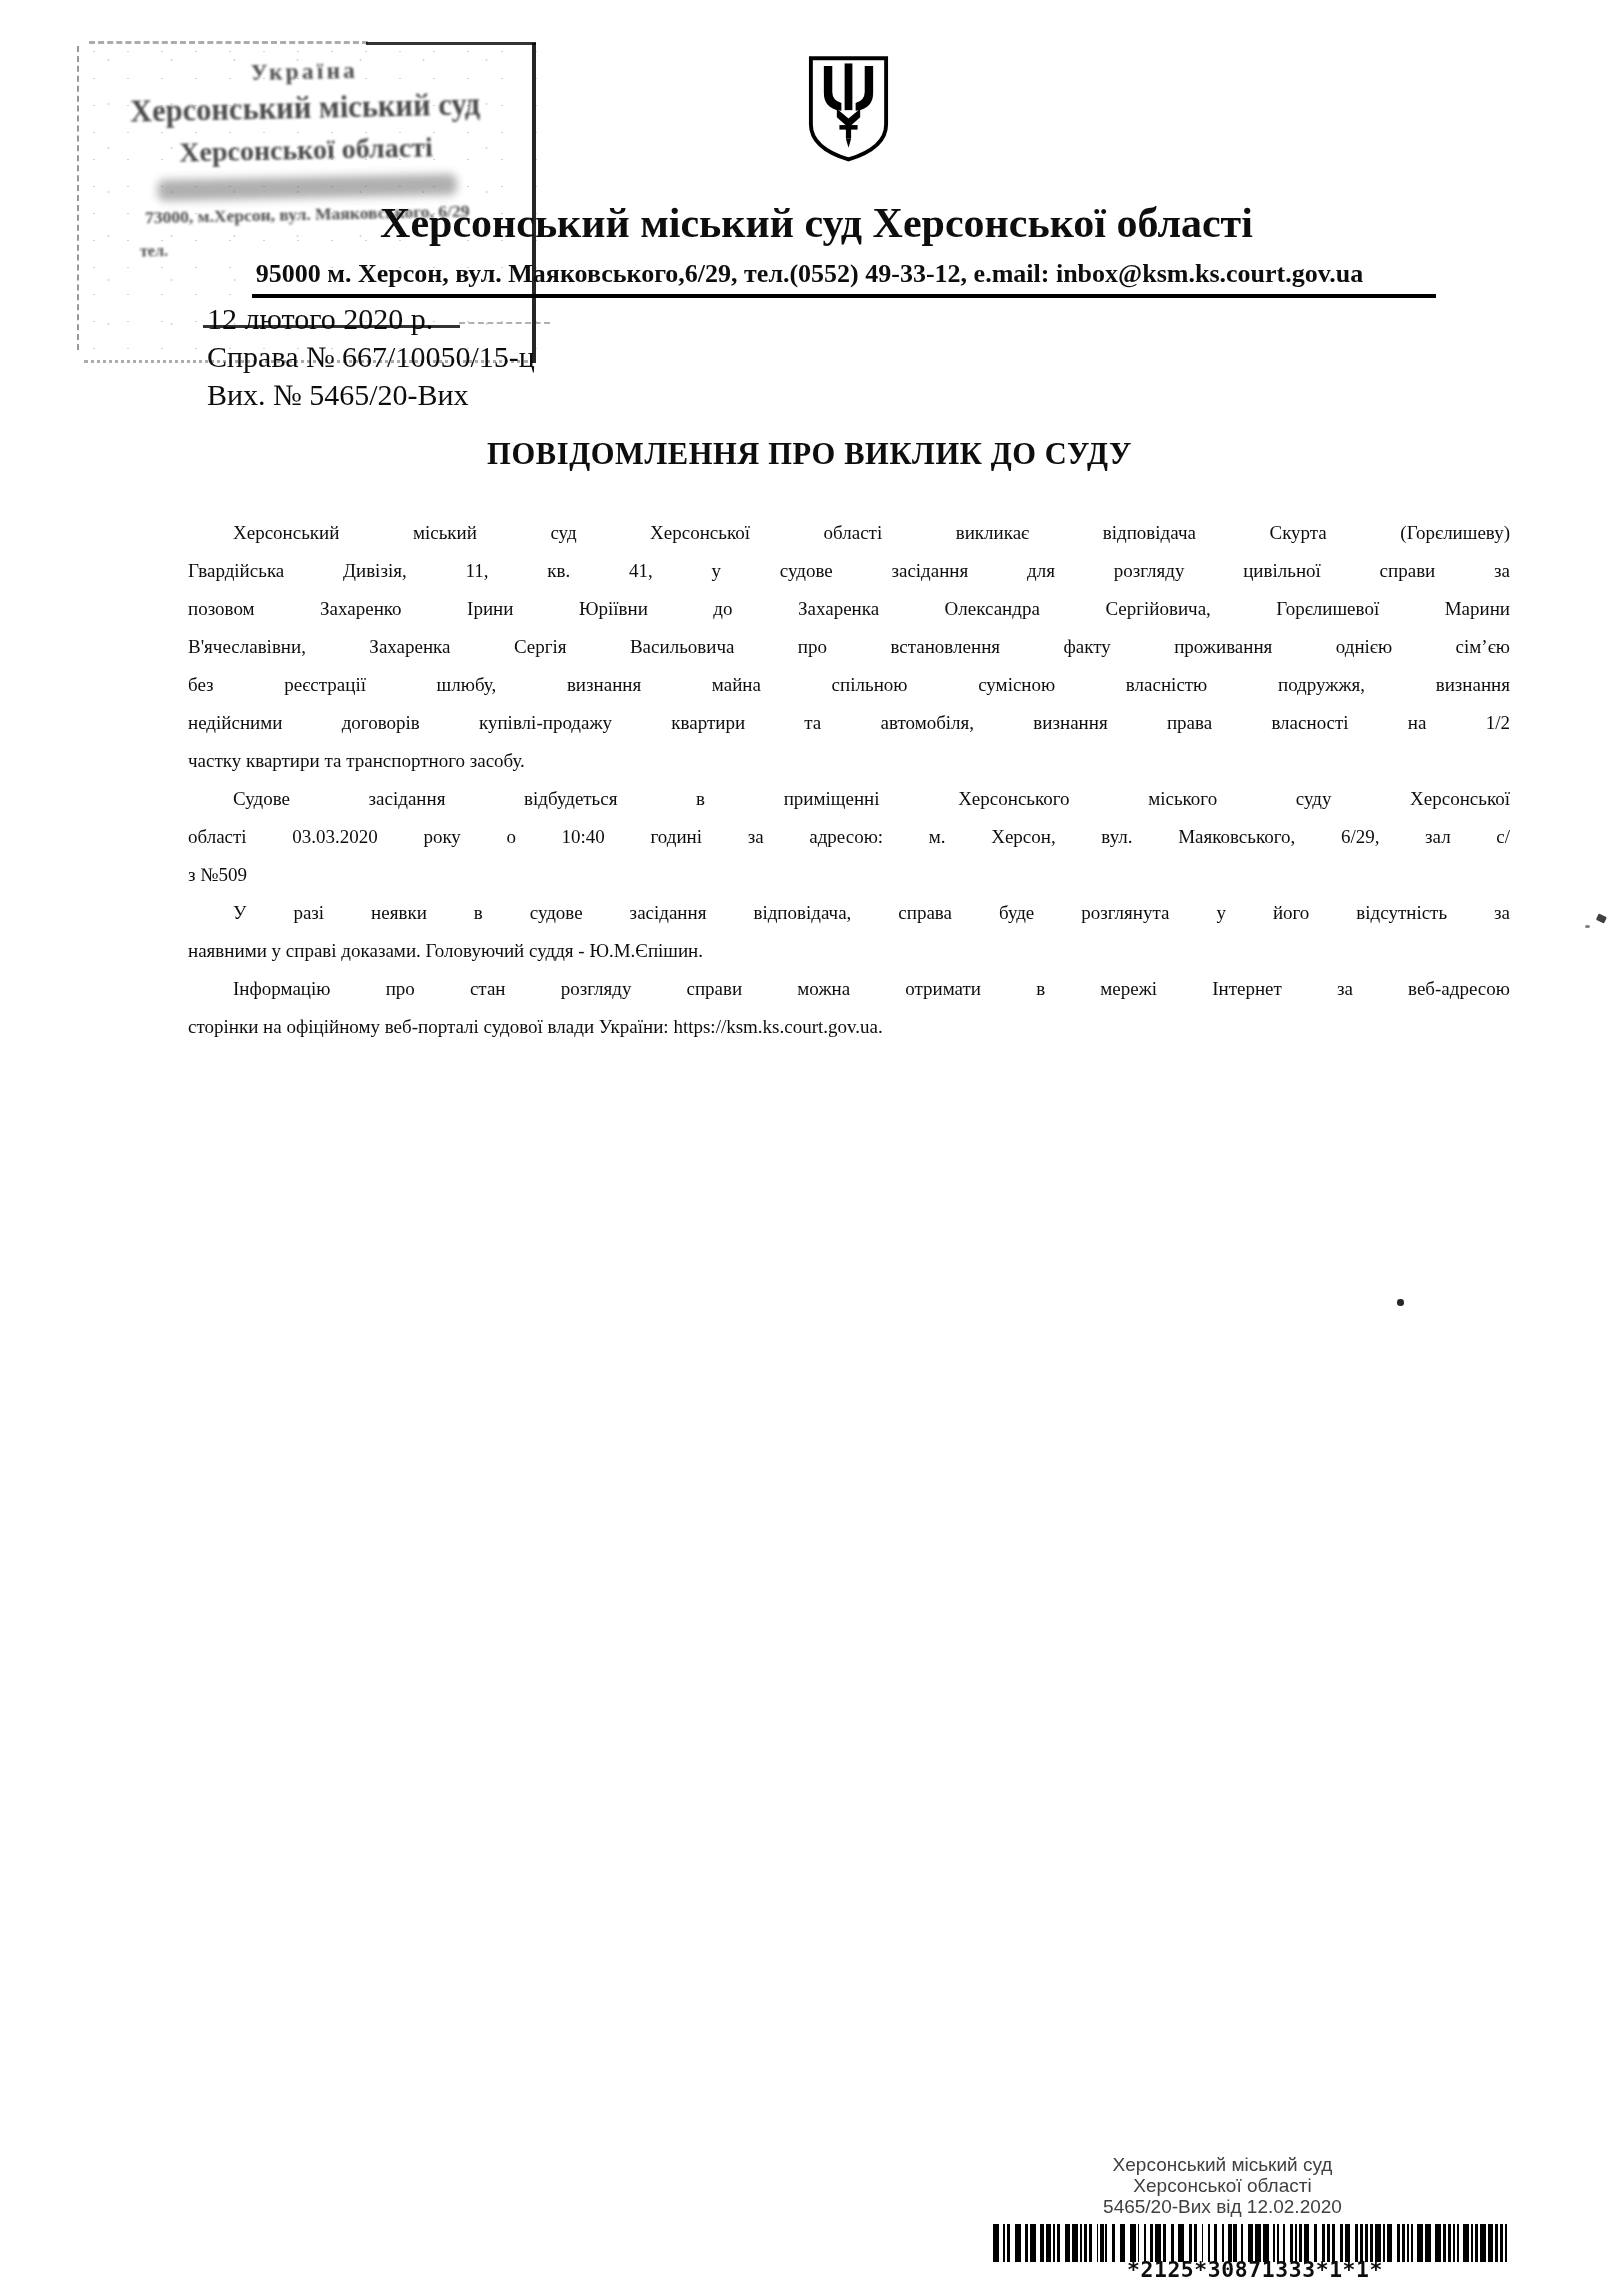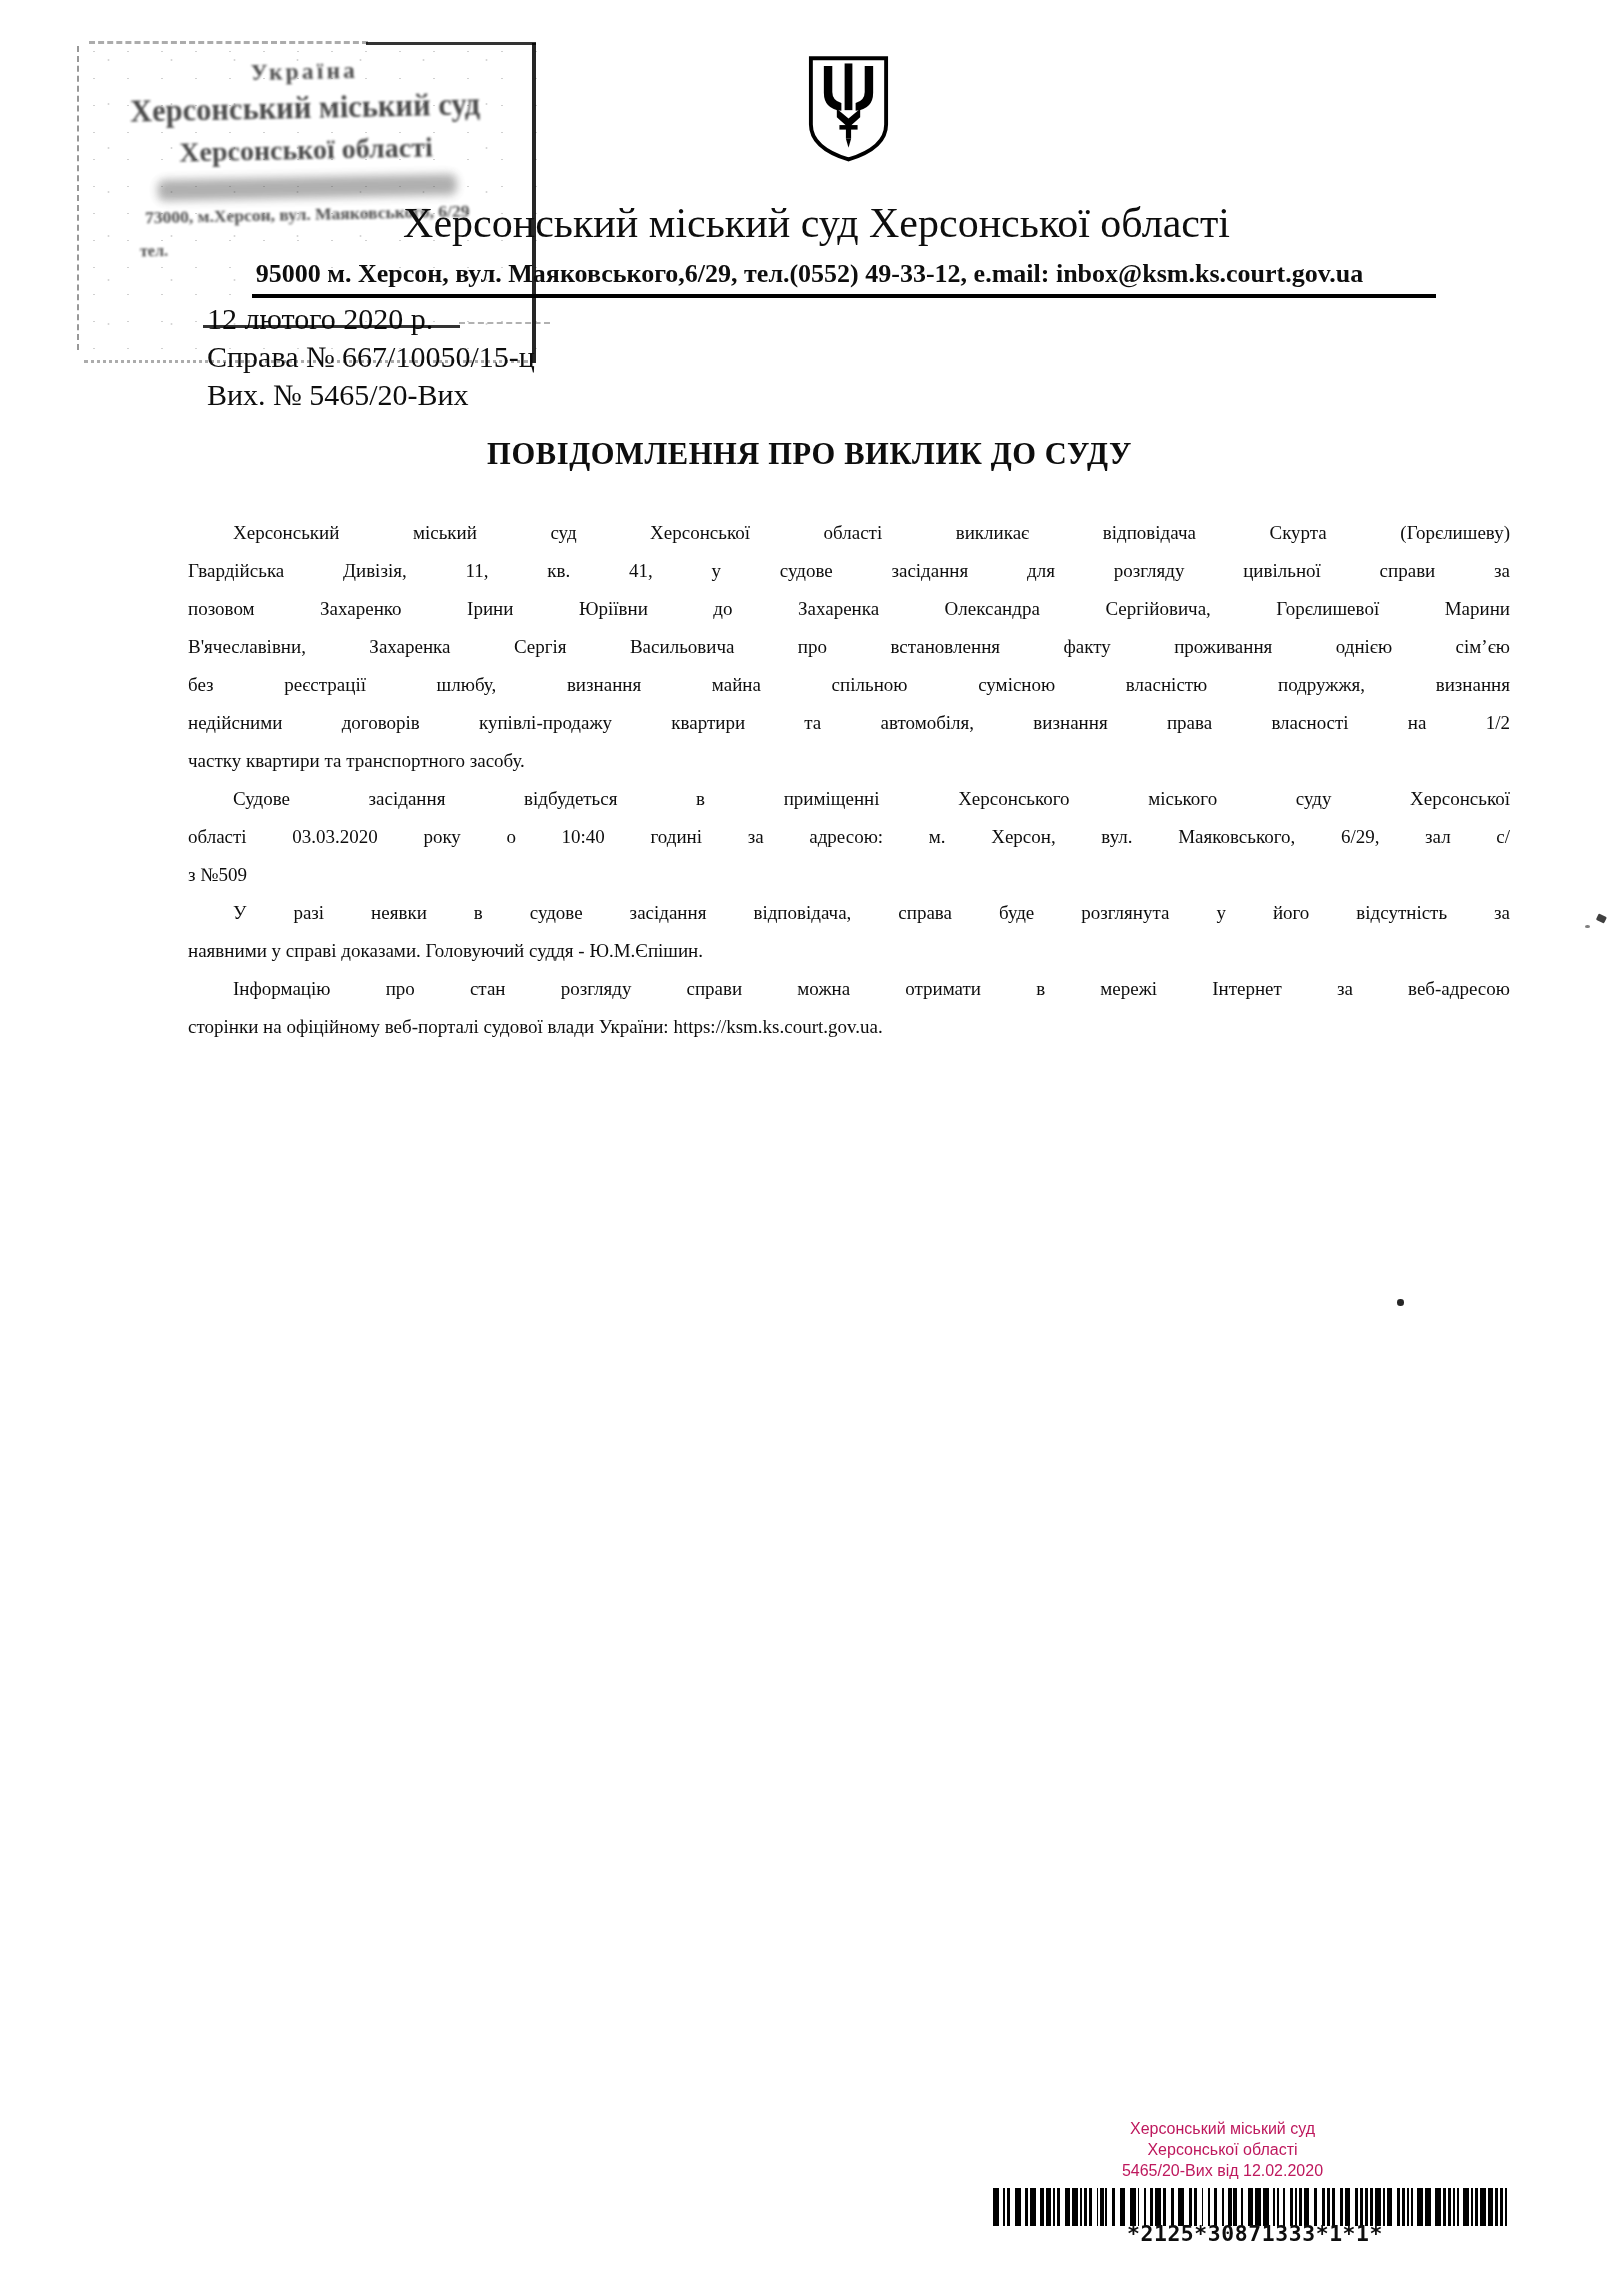--- a/index.html
+++ b/index.html
@@ -40,21 +40,21 @@
   .stamp-smudge{height:21px;width:299px;margin:11.7px auto 0;background:#4a4a4a;filter:blur(4.5px);opacity:.55;border-radius:6.5px;}
   .stamp-l5{font-size:17.5px;margin-top:5.2px;white-space:nowrap;}
   .stamp-l6{font-size:16px;margin-top:14.3px;text-align:left;padding-left:62px;}
 
   
   .emblem{position:absolute;left:807px;top:55px;width:83px;height:109px;z-index:2;}
 
   
   .title{
     position:absolute;left:0;right:0;top:199px;z-index:2;
-    text-align:center;font-size:42px;font-weight:normal;white-space:nowrap;margin-left:14px;
+    text-align:center;font-size:42px;font-weight:bold;white-space:nowrap;margin-left:14px;
   }
   .address{
     position:absolute;left:0;right:0;top:259px;z-index:2;
     text-align:center;font-size:26px;font-weight:bold;white-space:nowrap;
   }
   .address-rule{position:absolute;left:252px;top:294px;width:1184px;height:3.9px;background:#000;z-index:2;}
 
   
   .meta{position:absolute;left:207px;top:300px;font-size:30px;line-height:38px;z-index:3;}
   .meta div{white-space:nowrap;}
@@ -68,21 +68,21 @@
   }
 
   
   .body-text{position:absolute;left:188px;top:514px;width:1322px;font-size:19px;line-height:38px;}
   .line{height:38px;overflow:hidden;text-align:justify;}
   .line:not(.last)::after{content:"";display:inline-block;width:100%;height:0;}
   .line.first{text-indent:45px;}
 
   
   .footer{position:absolute;left:993px;top:2118px;width:527px;font-family:"Liberation Sans", sans-serif;}
-  .footer-text{width:459px;text-align:center;font-size:16px;line-height:21px;color:#be185d;}
+  .footer-text{width:459px;text-align:center;font-size:19px;line-height:21px;color:#404040;margin-top:36px;}
   .barcode{margin-top:6.5px;width:524px;height:38px;display:flex;align-items:stretch;overflow:hidden;}
   .bar{background:#000;height:100%;flex:0 0 auto;}
   .barcode-label{
     width:524px;text-align:center;margin-top:-2.6px;line-height:1.05;
     font-family:"DejaVu Sans Mono", monospace;font-weight:bold;font-size:21.4px;letter-spacing:0.6px;
   }
 
   
   .speck-a{position:absolute;left:1597px;top:915px;width:9px;height:6.5px;background:#000;opacity:.75;transform:rotate(25deg);border-radius:1.3px;}
   .speck-a2{position:absolute;left:1585px;top:925px;width:4.5px;height:3.2px;background:#000;opacity:.5;border-radius:50%;}

